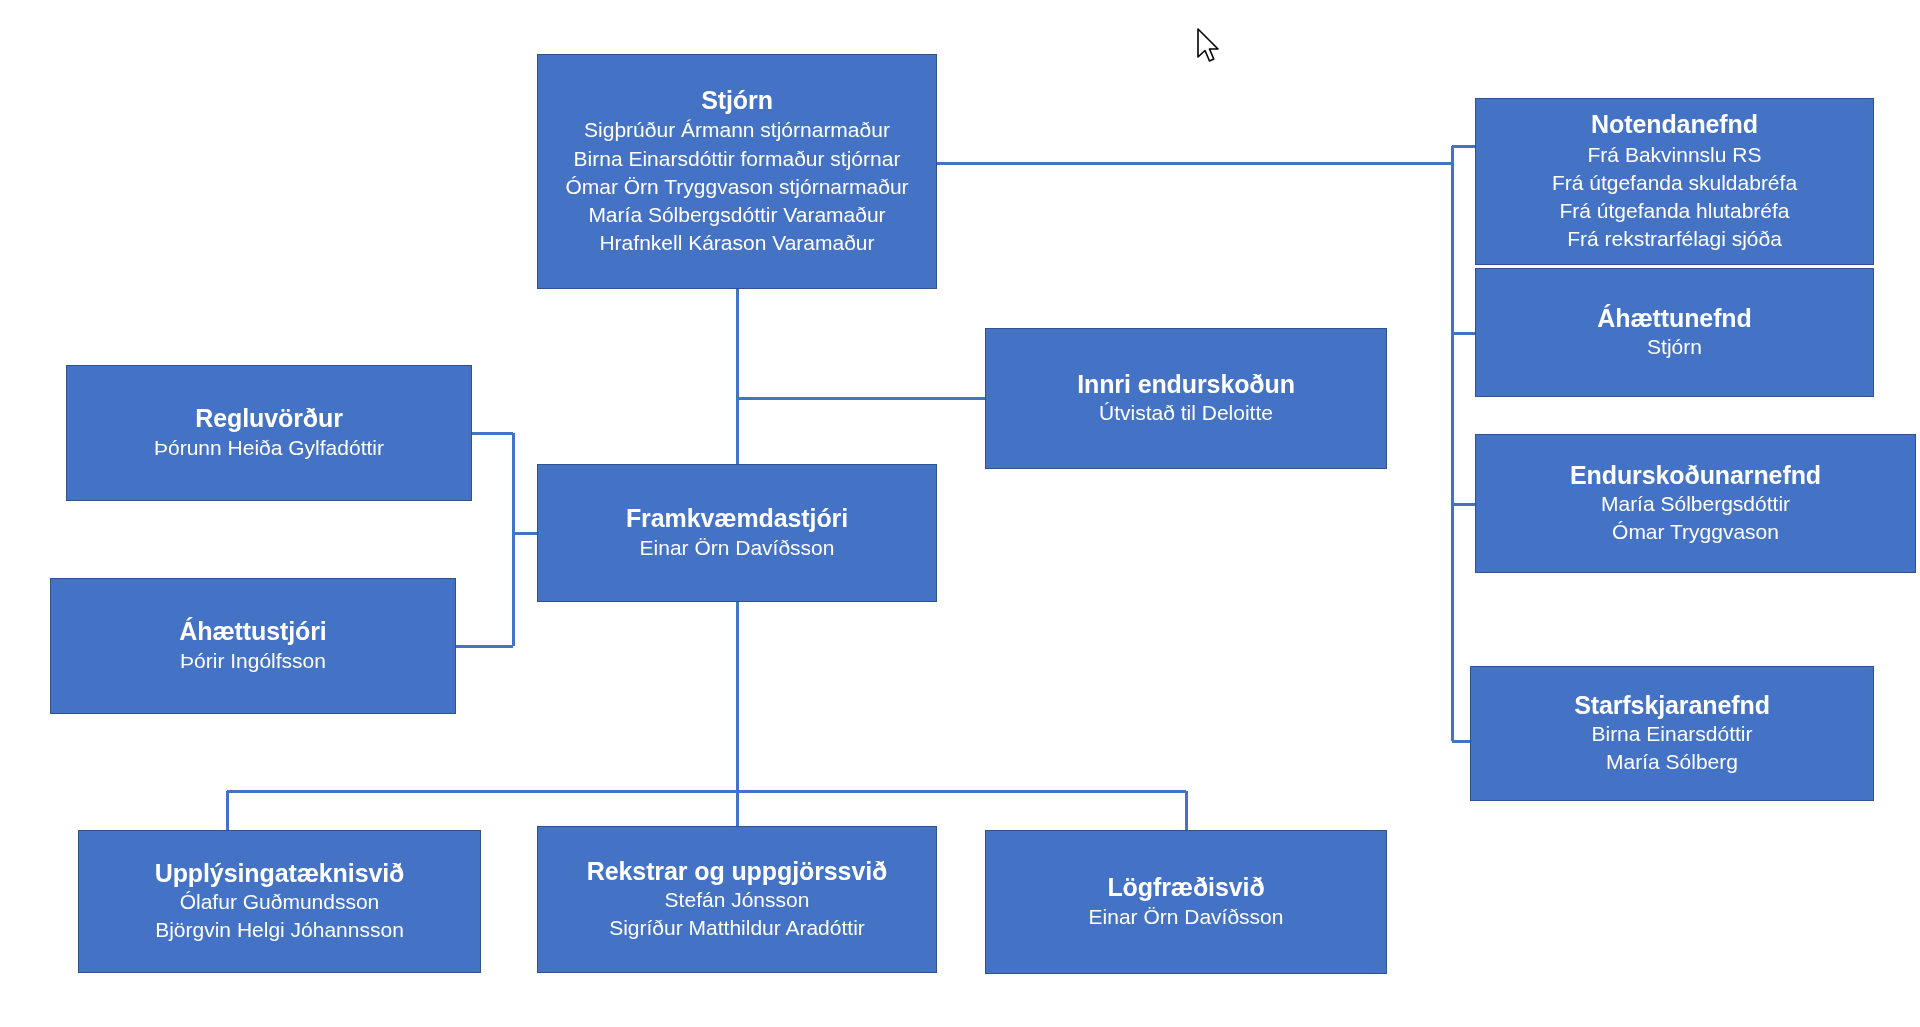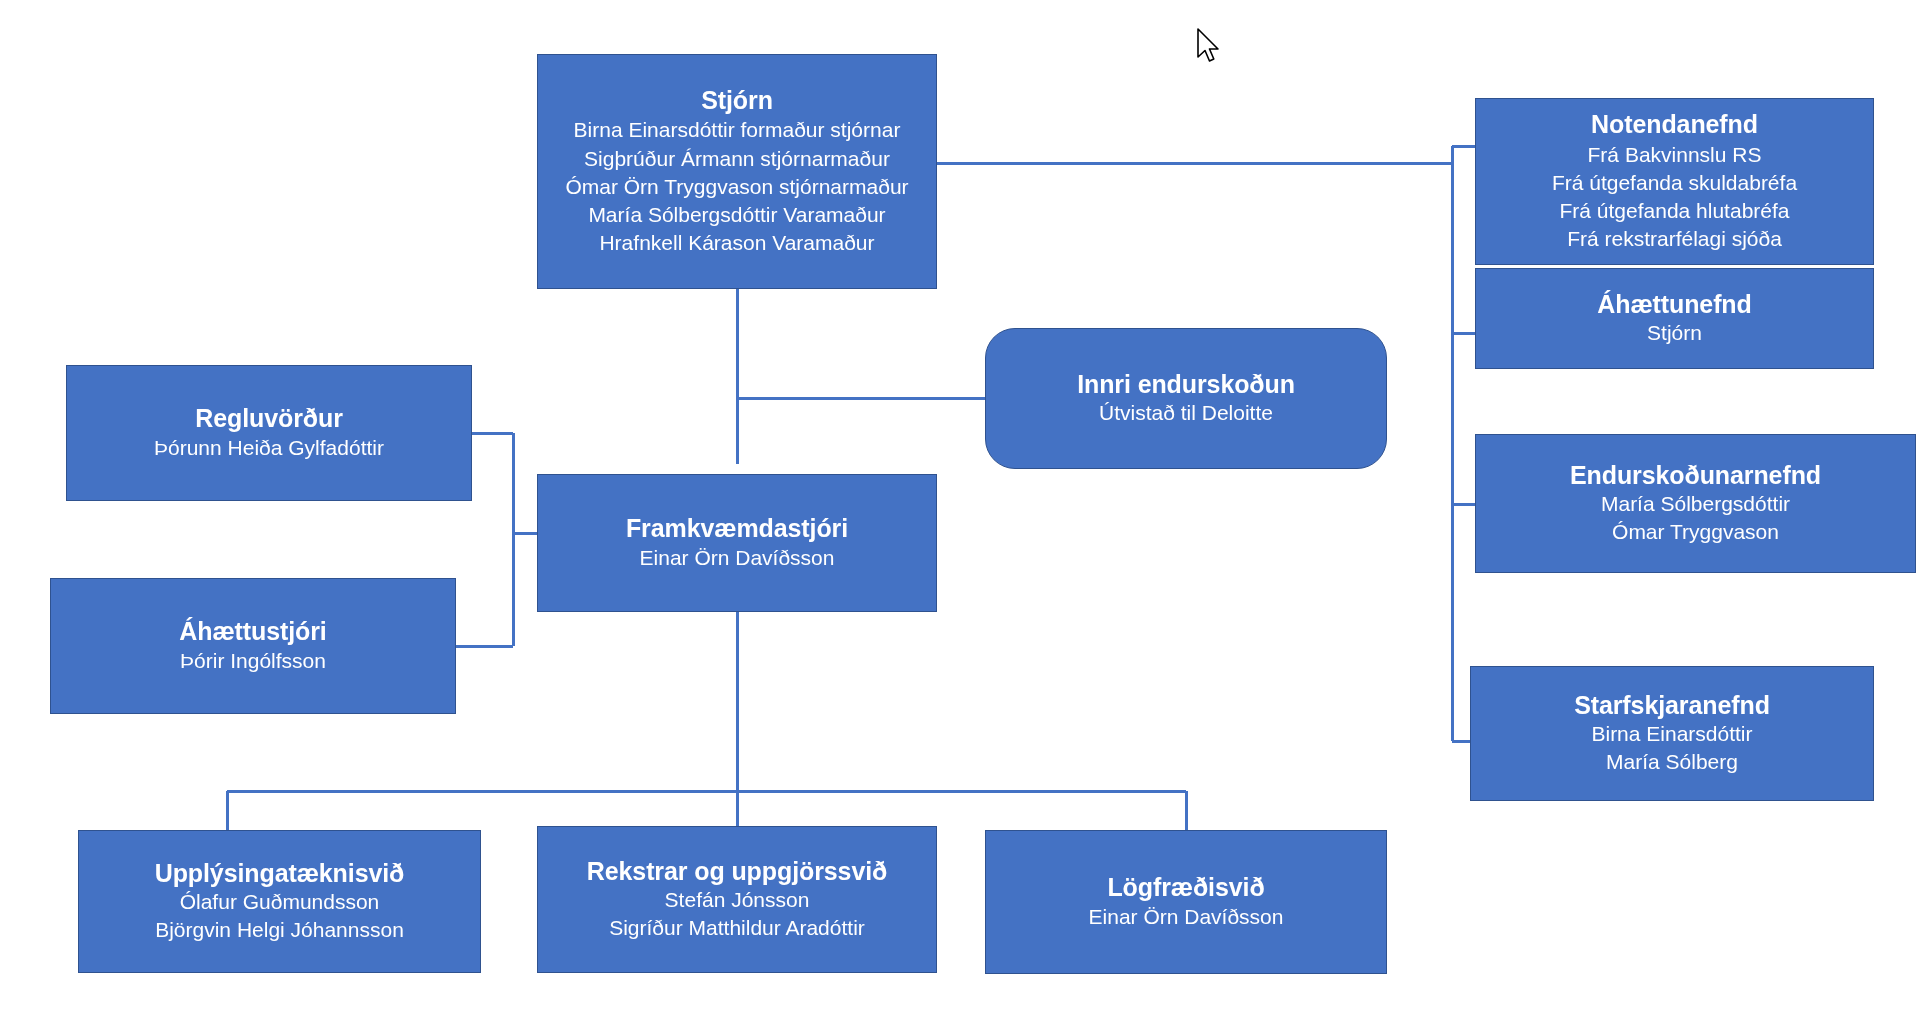--- a/index.html
+++ b/index.html
@@ -46,27 +46,27 @@
     font-size: 21px;
     line-height: 1.34;
     font-weight: normal;
     white-space: nowrap;
   }
   .node.tight .node-title { margin-bottom: 1px; }
 
   
   #node-stjorn      { left: 537px; top: 54px;  width: 400px; height: 235px; }
   #node-notendanefnd{ left: 1475px; top: 62px; width: 399px; height: 167px; margin-top: 36px; }
-  #node-ahaettunefnd{ left: 1475px; top: 268px; width: 399px; height: 101px; }
+  #node-ahaettunefnd{ left: 1475px; top: 268px; width: 399px; height: 129px; }
   #node-endursk-nefnd{ left: 1475px; top: 434px; width: 441px; height: 139px; }
   #node-starfskjara { left: 1470px; top: 666px; width: 404px; height: 135px; }
-  #node-innri       { left: 985px;  top: 328px; width: 402px; height: 141px; border-radius: 30px; }
+  #node-innri       { left: 985px;  top: 328px; width: 402px; height: 141px; }
   #node-regluvordur { left: 50px;   top: 365px; width: 406px; height: 136px; margin-left: 16px; }
   #node-ahaettustjori{ left: 50px;  top: 578px; width: 406px; height: 136px; }
-  #node-framkvaemda { left: 537px;  top: 474px; width: 400px; height: 138px; align-items: center; }
+  #node-framkvaemda { left: 537px;  top: 464px; width: 400px; height: 138px; align-items: center; }
   #node-uppl        { left: 78px;   top: 830px; width: 403px; height: 143px; }
   #node-rekstrar    { left: 537px;  top: 826px; width: 400px; height: 147px; }
   #node-logfraedi   { left: 985px;  top: 830px; width: 402px; height: 144px; }
 
   #cursor-pointer {
     position: absolute;
     left: 1196px; top: 28px;
     width: 26px; height: 36px;
     z-index: 9;
     pointer-events: none;
@@ -98,22 +98,22 @@
 
       <path d="M737 602 L737 830"></path>
       <path d="M227 791 L1186 791"></path>
       <path d="M227 791 L227 830"></path>
       <path d="M1186 791 L1186 830"></path>
     </g>
   </svg>
 
   <div class="node tight" id="node-stjorn">
     <div class="node-title">Stjórn</div>
+    <div class="node-line">Sigþrúður Ármann  stjórnarmaður</div>
     <div class="node-line">Birna Einarsdóttir formaður stjórnar</div>
-    <div class="node-line">Sigþrúður Ármann  stjórnarmaður</div>
     <div class="node-line">Ómar Örn Tryggvason stjórnarmaður</div>
     <div class="node-line">María Sólbergsdóttir Varamaður</div>
     <div class="node-line">Hrafnkell Kárason Varamaður</div>
   </div>
 
   <div class="node tight" id="node-notendanefnd">
     <div class="node-title">Notendanefnd</div>
     <div class="node-line">Frá Bakvinnslu RS</div>
     <div class="node-line">Frá útgefanda skuldabréfa</div>
     <div class="node-line">Frá útgefanda hlutabréfa</div>

